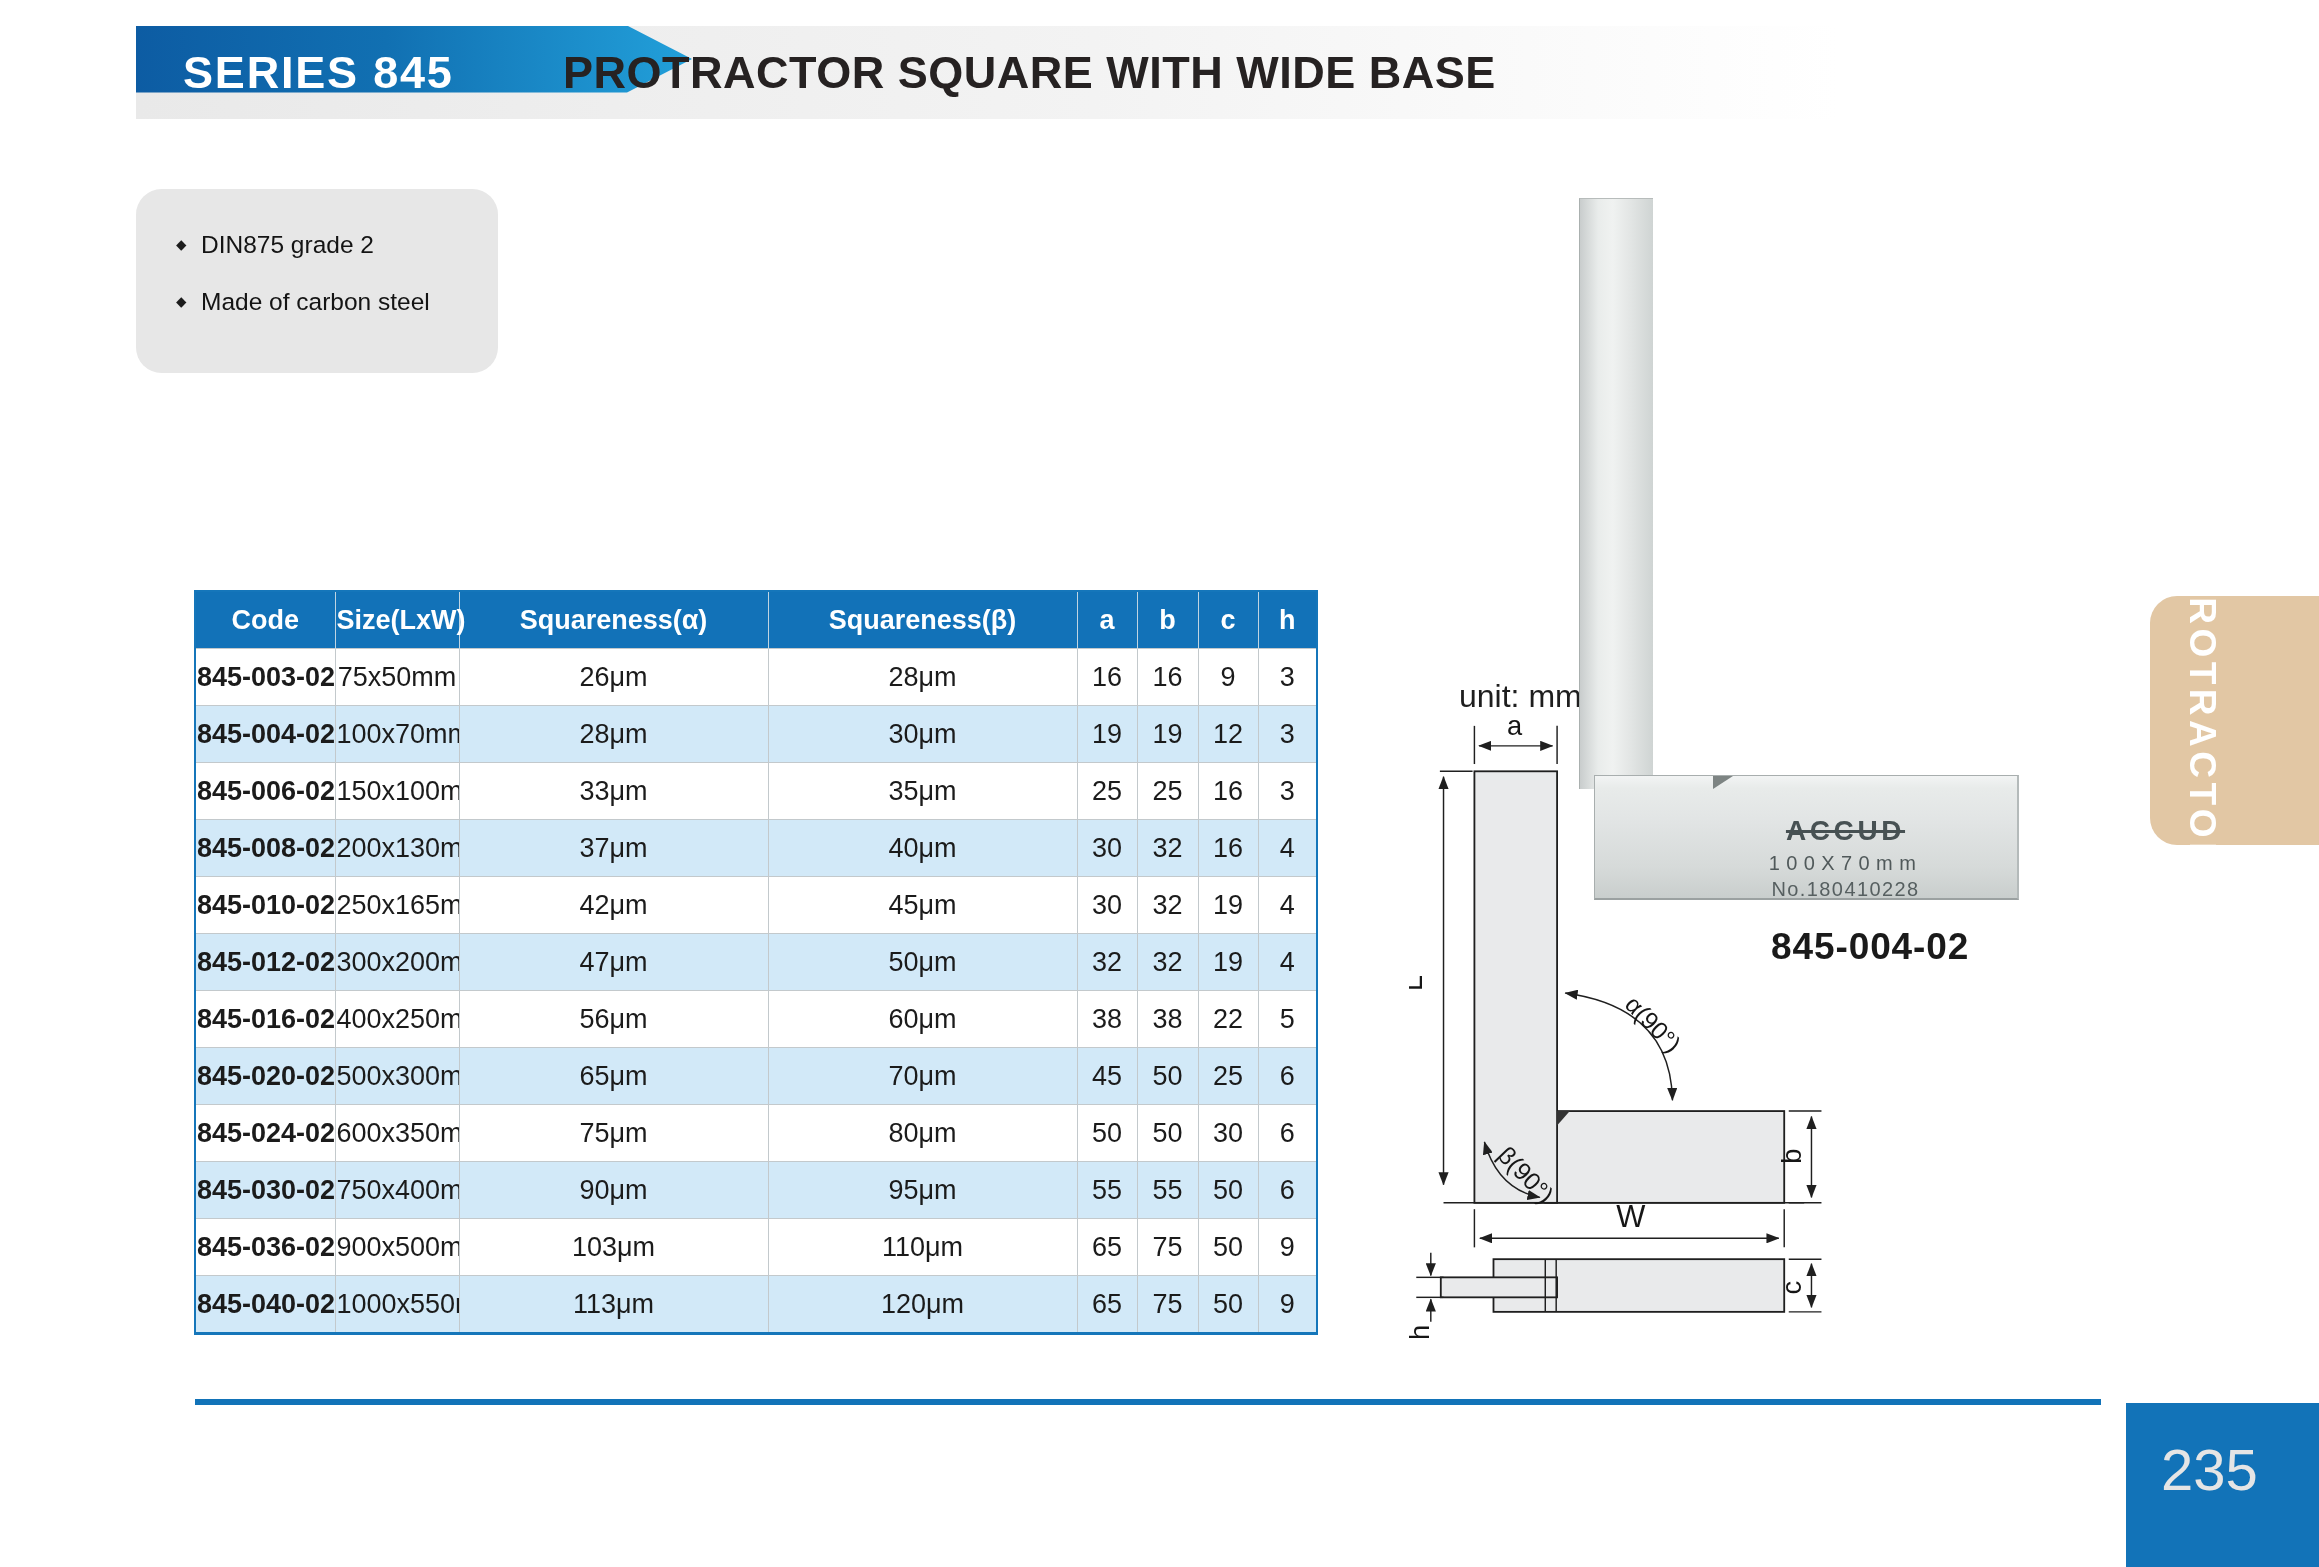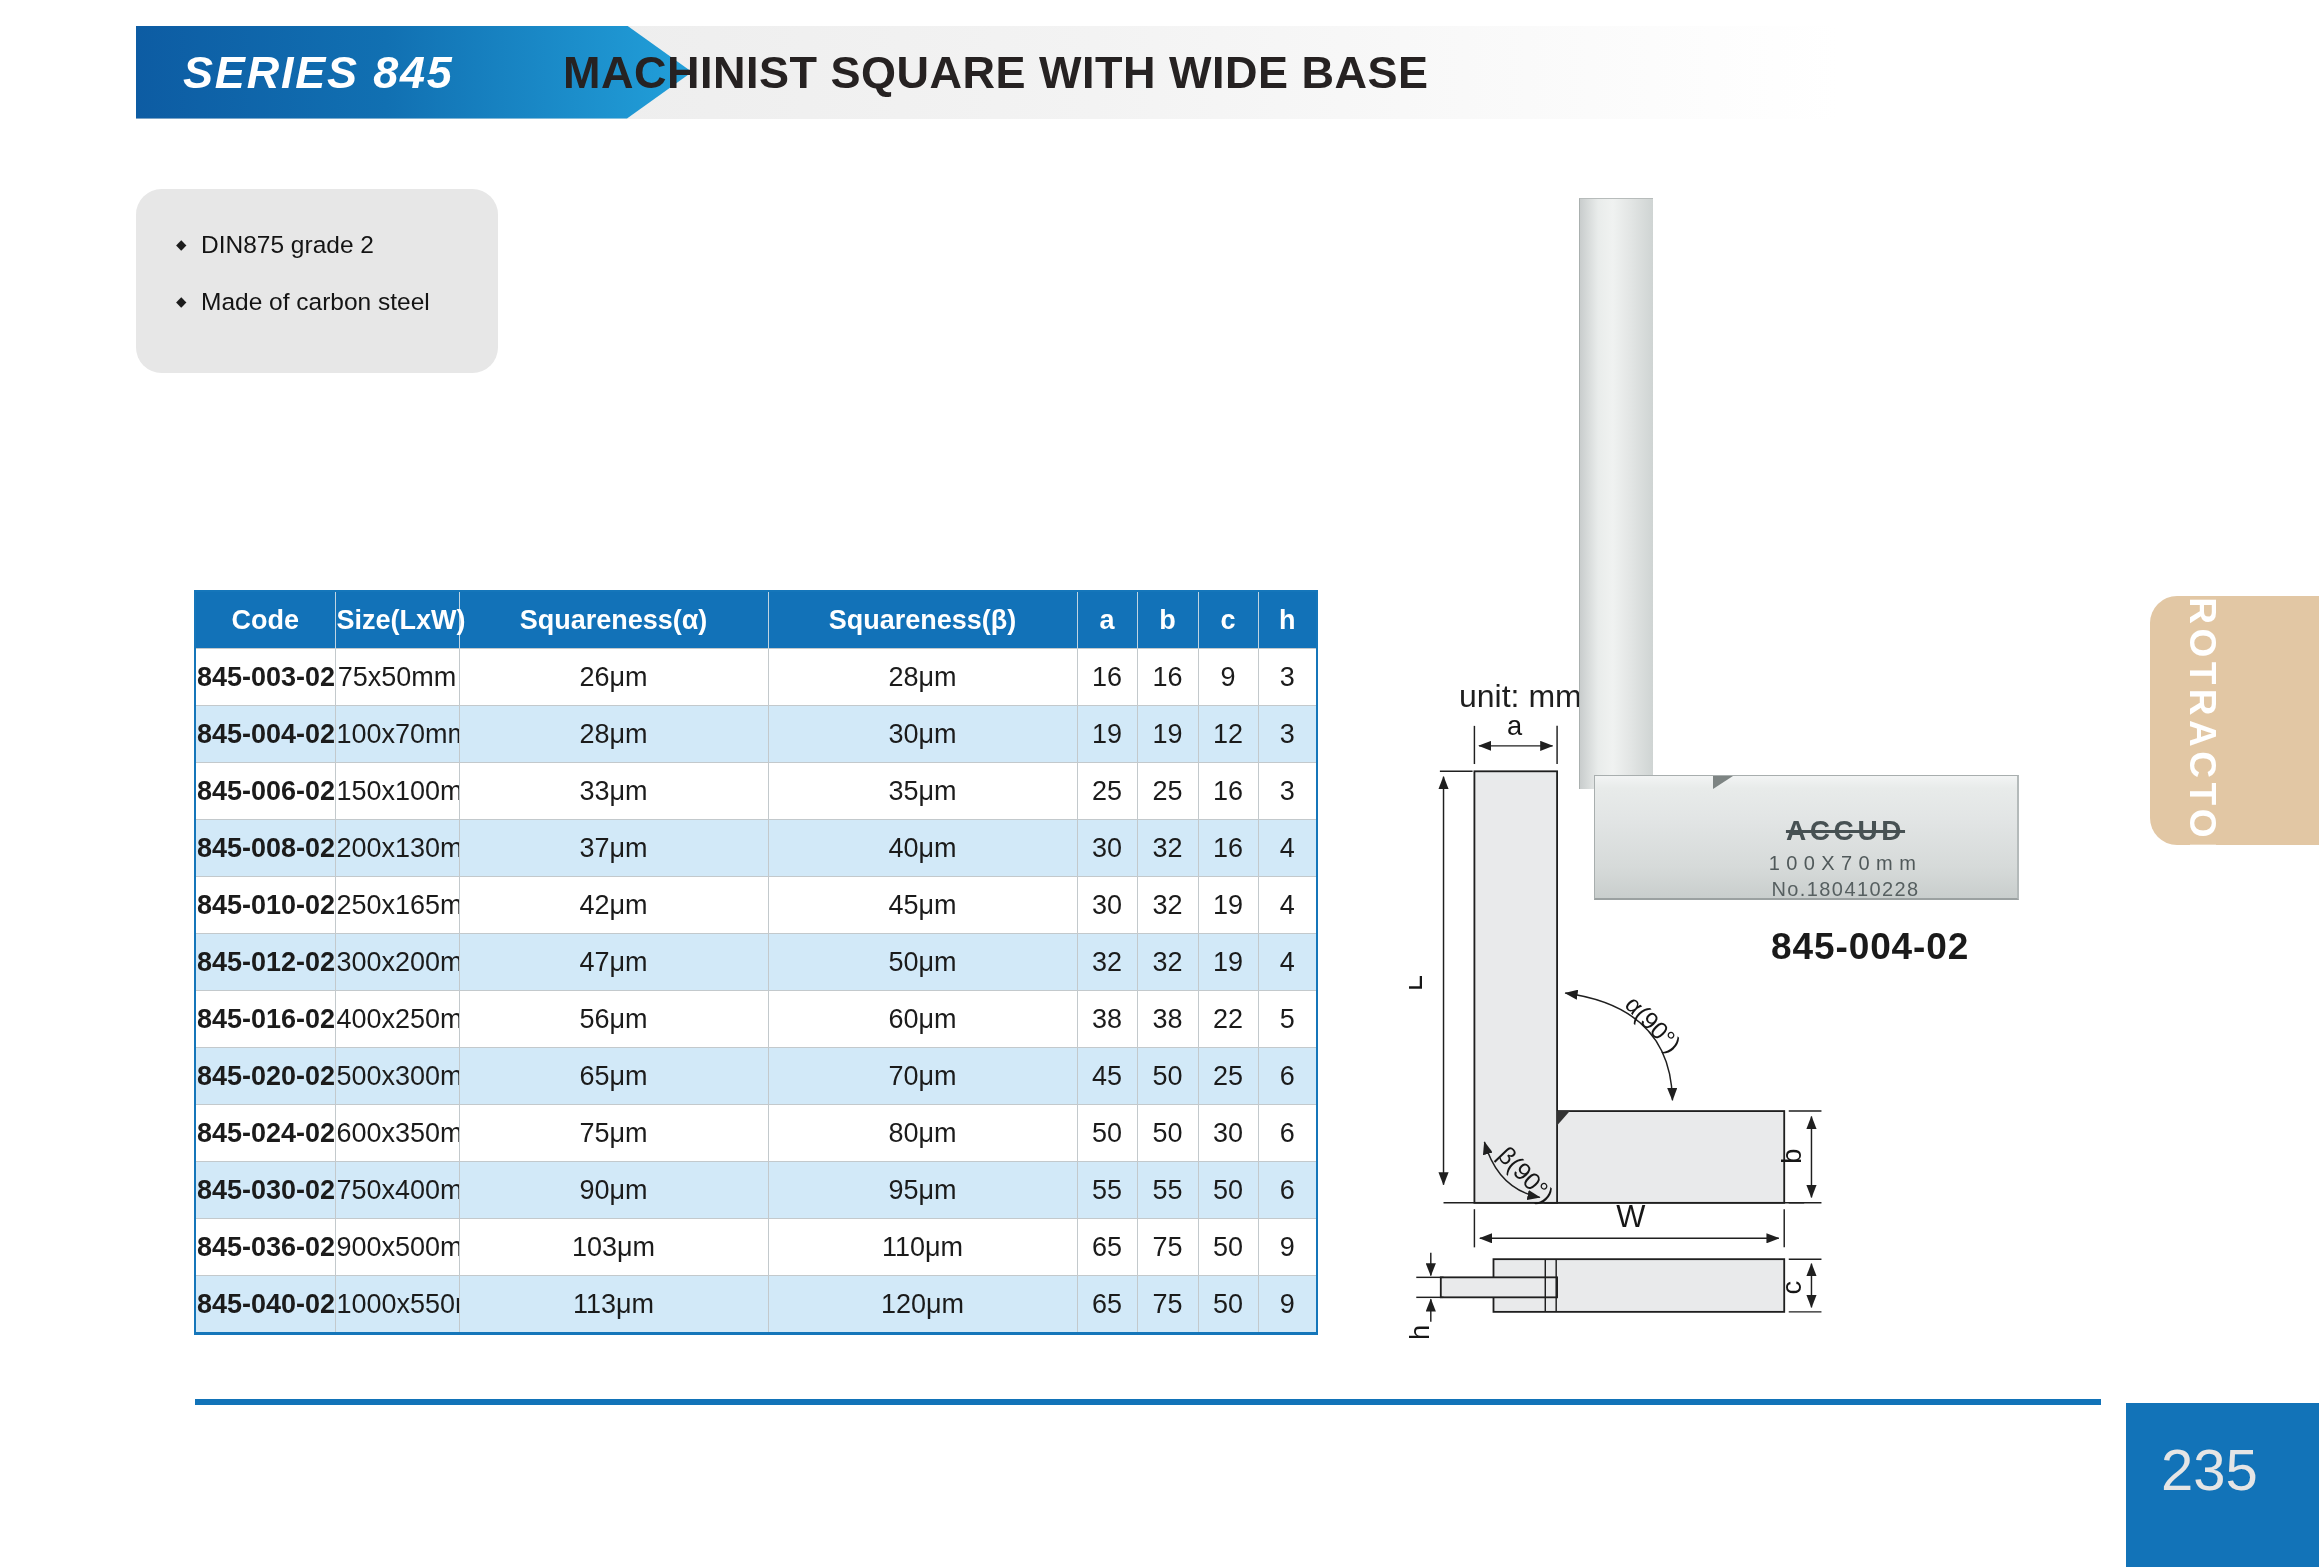--- a/index.html
+++ b/index.html
@@ -2,23 +2,23 @@
 <html style="font-size:14.5px"><head>
 <meta charset="utf-8">
 <style>
   html,body{margin:0;padding:0;background:#9b9b9b;}
   .page{position:relative;width:2319px;height:1567px;background:#ffffff;overflow:hidden;
         font-family:"Liberation Sans","DejaVu Sans",sans-serif;}
 
   
   .header-panel{position:absolute;left:136px;top:25.5px;width:2127px;height:93px;
     background:linear-gradient(90deg,#e9e9e9 0%,#f3f3f3 45%,#ffffff 80%);}
-  .series-banner{position:absolute;left:0;top:0;width:556px;height:93px;
+  .series-banner{position:absolute;left:0;top:0;width:556px;height:67px;
     background:linear-gradient(90deg,#0d5ca3 0%,#1170b2 45%,#22a0da 100%);
-    clip-path:polygon(0 0,calc(100% - 65px) 0,100% 50%,calc(100% - 65px) 100%,0 100%);font-style:italic;}
+    clip-path:polygon(0 0,calc(100% - 65px) 0,100% 50%,calc(100% - 65px) 100%,0 100%);}
   .series-banner span{display:block;line-height:93px;padding-left:47px;color:#fff;
     font-size:45px;font-weight:bold;letter-spacing:1.8px;}
   .page-title{position:absolute;left:427px;top:0;margin:0;line-height:93px;
     font-size:45px;font-weight:bold;color:#262222;letter-spacing:0.5px;white-space:nowrap;}
 
   
   .features-box{position:absolute;left:136px;top:189px;width:362px;height:184px;
     background:#e7e7e7;border-radius:25.5px;box-sizing:border-box;padding:42px 7px 0 40px;}
   .feature-item{font-size:24.5px;color:#141414;margin-bottom:29px;white-space:nowrap;}
   .feature-item .bullet{font-size:13.6px;margin-right:14.5px;vertical-align:3.6px;color:#1c1c1c;}
@@ -76,21 +76,21 @@
 </style>
 </head>
 <body>
 
 <div class="page">
 
   <div class="header-panel">
     <div class="series-banner">
       <span>SERIES 845</span>
     </div>
-    <h1 class="page-title">MACHINIST SQUARE WITH WIDE BASE</h1>
+    <h1 class="page-title">PROTRACTOR SQUARE WITH WIDE BASE</h1>
   </div>
 
   <div class="features-box">
     <div class="feature-item"><span class="bullet">◆</span><span>DIN875 grade 2</span></div>
     <div class="feature-item"><span class="bullet">◆</span><span>Made of carbon steel</span></div>
   </div>
 
   <table class="spec">
     <colgroup>
       <col style="width:140px">

